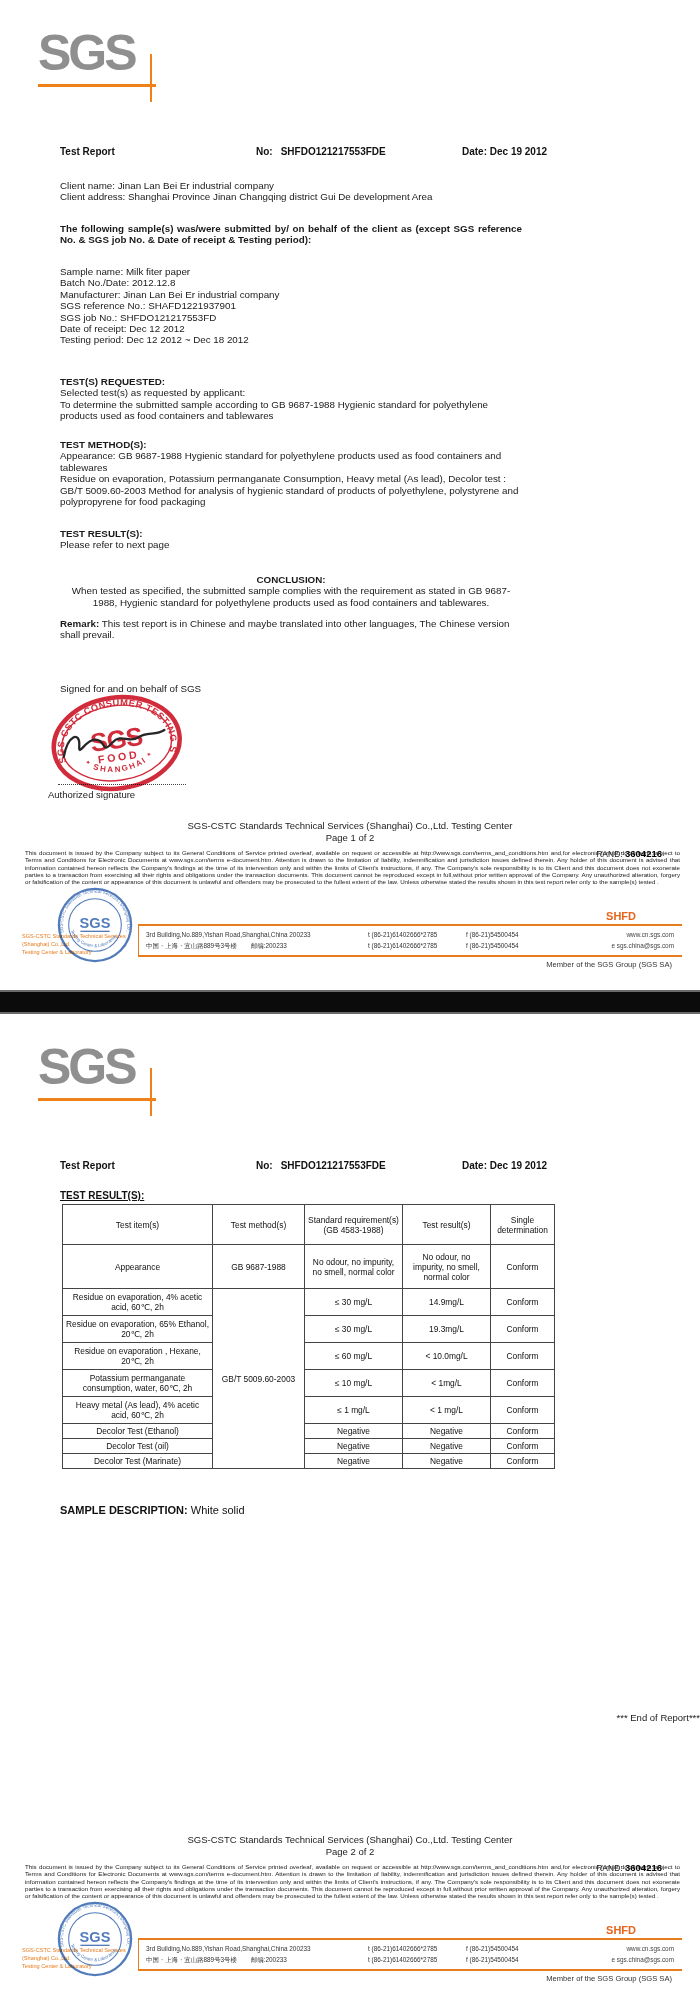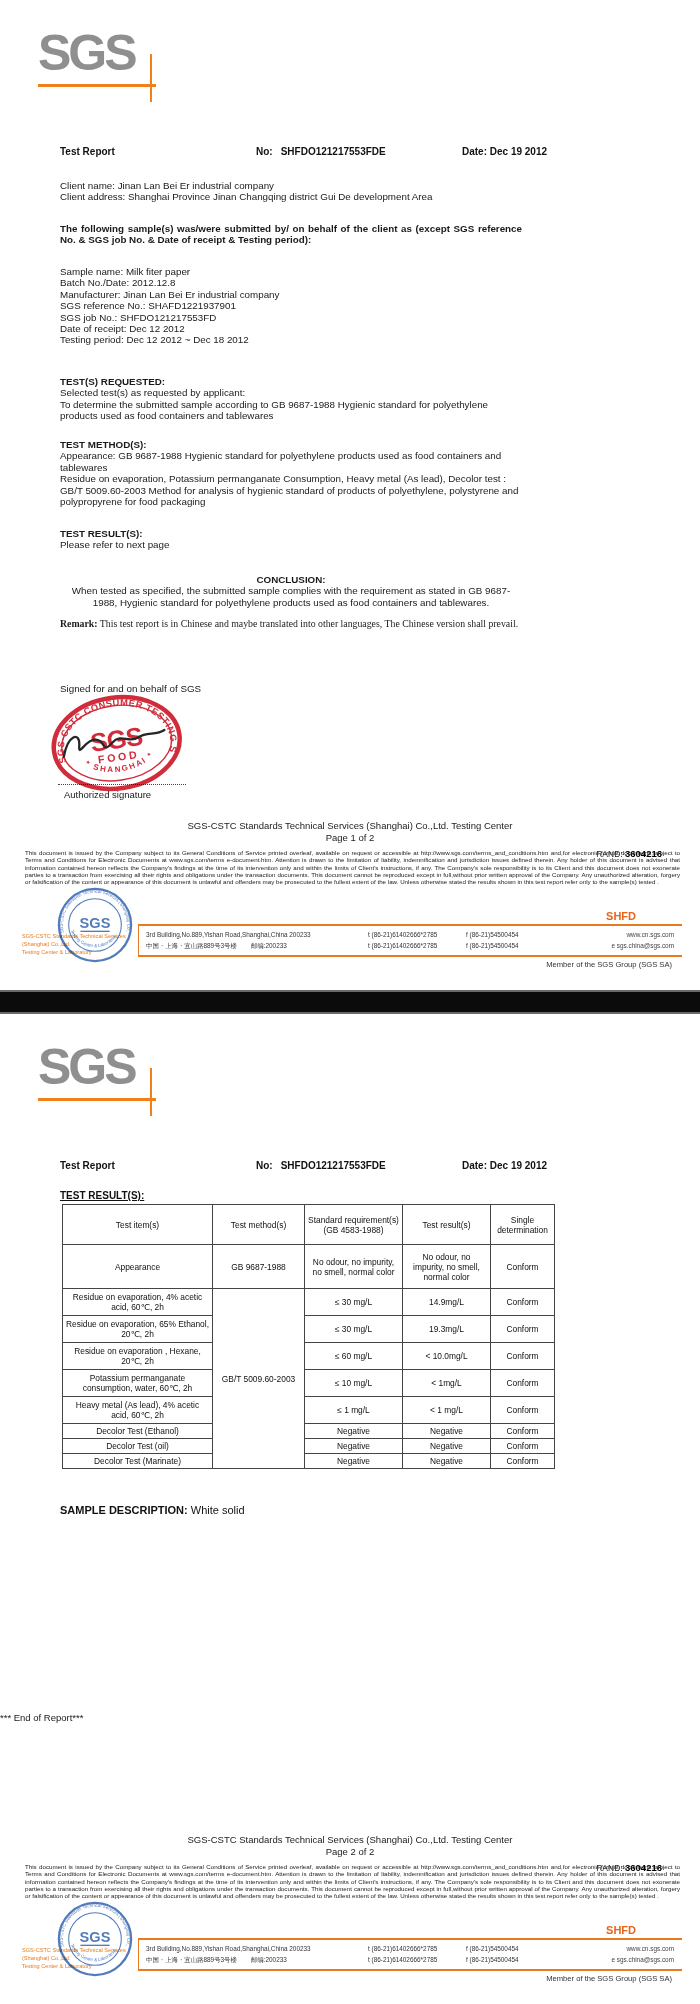--- a/index.html
+++ b/index.html
@@ -20,21 +20,21 @@
   .titlerow .no-val{margin-left:8px;}
 
   .blk{position:absolute;left:60px;width:462px;font-size:9.8px;line-height:11.4px;color:#1a1a1a;}
   .bold{font-weight:bold;}
   .just{text-align:justify;}
   .h-sec{font-weight:bold;}
 
   
   .stamp-red{position:absolute;left:50px;top:694px;transform:rotate(-8deg);mix-blend-mode:multiply;opacity:.95;z-index:3;}
   .dotline{position:absolute;left:58px;top:784px;width:128px;border-bottom:1.5px dotted #444;}
-  .auth{position:absolute;left:64px;top:789px;font-size:9.5px;color:#1a1a1a;}
+  .auth{position:absolute;left:48px;top:789px;font-size:9.5px;color:#1a1a1a;}
 
   
   .footer{position:absolute;left:0;top:820px;width:700px;height:168px;font-size:9.5px;}
   .f-company{text-align:center;color:#222;}
   .f-line2{position:relative;text-align:center;margin-top:1px;color:#222;}
   .f-rand{position:absolute;right:38px;top:16px;font-size:8.5px;margin-left:22px;}
   .f-rand b{font-size:9.5px;color:#000;}
   .f-disc{position:absolute;left:25px;right:20px;top:29px;font-size:6.2px;line-height:7.3px;color:#222;text-align:justify;}
   .f-org{position:absolute;left:22px;top:112px;width:110px;font-size:5.6px;line-height:8px;color:#e87b1e;}
   .stamp-blue{position:absolute;left:56px;top:66px;mix-blend-mode:multiply;opacity:.9;z-index:3;}
@@ -58,21 +58,21 @@
   .sampdesc{position:absolute;left:60px;top:490px;font-size:11px;}
   .photo{position:absolute;left:237px;top:514px;width:226px;height:170px;background:#cdcdca;box-shadow:inset 0 0 0 1px #bdbdba;}
   .photo-inner{position:absolute;left:10px;top:8px;right:10px;bottom:8px;background:radial-gradient(ellipse at 45% 35%,#a51d27 0%,#8a141e 55%,#6a0d15 100%);overflow:hidden;}
   .paper-back{position:absolute;left:14px;top:24px;width:178px;height:52px;background:#e9e9e2;border-radius:10px 16px 8px 14px/20px 24px 12px 18px;transform:rotate(-2deg);}
   .paper{position:absolute;left:18px;top:13px;width:170px;height:52px;background:linear-gradient(#ffffff,#f1f1ec);border-radius:14px 20px 10px 16px/24px 28px 14px 20px;transform:rotate(-3deg);box-shadow:0 2px 0 #d6d6cf;}
   .slabel{position:absolute;left:54px;top:94px;width:96px;height:30px;background:#ecebe2;border-radius:2px;box-shadow:0 1px 2px rgba(0,0,0,.55);}
   .slabel:before,.slabel:after{content:"";position:absolute;top:6px;bottom:6px;width:6px;background:repeating-linear-gradient(0deg,#999 0 1px,transparent 1px 3px);}
   .slabel:before{left:3px;} .slabel:after{right:3px;}
   .sbars{position:absolute;left:13px;right:13px;top:3px;height:7px;background:repeating-linear-gradient(90deg,#8a8a8a 0 1px,transparent 1px 3px);}
   .slabel-text{position:absolute;left:0;right:0;top:11px;text-align:center;font-family:"DejaVu Sans Mono",monospace;font-weight:bold;font-size:13px;color:#2e2e2e;letter-spacing:1px;}
-  .endrep{position:absolute;left:0;right:0;top:698px;text-align:left;font-size:9.5px;color:#1a1a1a;}
+  .endrep{position:absolute;left:0;right:0;top:698px;text-align:right;font-size:9.5px;color:#1a1a1a;}
 </style>
 </head>
 <body>
 
 <div class="page" id="page1">
 
   <div class="logo">
     <div class="sgs-txt">SGS</div>
     <div class="logo-line"></div>
     <div class="logo-tick"></div>
@@ -116,21 +116,21 @@
   <div class="blk" style="top:528px;">
     <div class="h-sec">TEST RESULT(S):</div>
     <div>Please refer to next page</div>
   </div>
 
   <div class="blk" style="top:574px;text-align:center;">
     <div class="h-sec">CONCLUSION:</div>
     <div>When tested as specified, the submitted sample complies with the requirement as stated in GB 9687-1988, Hygienic standard for polyethylene products used as food containers and tablewares.</div>
   </div>
 
-  <div class="blk" style="top:618px;font-family:Liberation Serif, serif;">
+  <div class="blk" style="top:618px;">
     <span class="bold">Remark:</span><span> This test report is in Chinese and maybe translated into other languages, The Chinese version shall prevail.</span>
   </div>
 
   <div class="blk" style="top:683px;">Signed for and on behalf of SGS</div>
 
   <div class="stamp-red">
     <svg width="134" height="98" viewBox="0 0 150 110">
       <defs>
         <path id="arcT" d="M 17,70 A 60,45 0 1 1 133,70"></path>
         <path id="arcB" d="M 26,62 A 52,38 0 0 0 124,62"></path>

